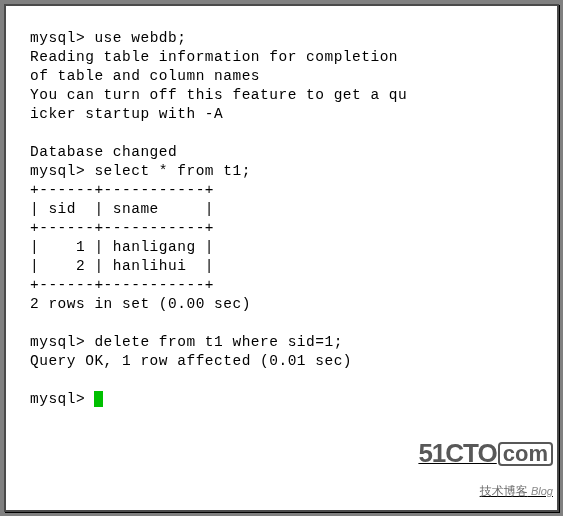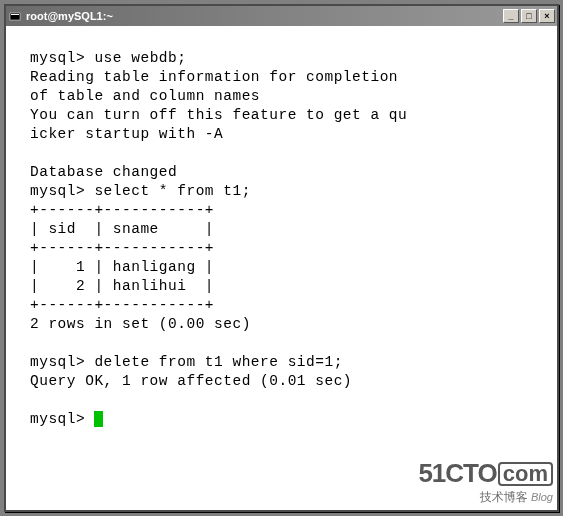--- a/index.html
+++ b/index.html
@@ -78,23 +78,24 @@
     .cursor {
       display: inline-block;
       width: 9px;
       height: 16px;
       background: #00c000;
       vertical-align: text-bottom;
     }
     .watermark {
       position: absolute;
       right: 10px;
-      bottom: 10px;
+      bottom: 16px;
       text-align: right;
       pointer-events: none;
+      text-decoration: underline;
     }
     .wm-main {
       font-family: Arial, sans-serif;
       font-size: 26px;
       font-weight: 900;
       color: #585858;
       letter-spacing: -1px;
       line-height: 1;
     }
     .wm-dot {
@@ -107,46 +108,32 @@
       border-radius: 4px;
       padding: 0 3px;
       line-height: 20px;
       margin-left: 1px;
       vertical-align: 1px;
     }
     .wm-sub {
       font-family: "SimSun", sans-serif;
       font-size: 12px;
       color: #6a6a6a;
-      margin-top: 2px;
+      margin-top: 16px;
     }
     .wm-blog {
       font-size: 11px;
       color: #888;
       font-style: italic;
     }
   </style>
 </head>
 <body>
 
 <div class="window">
-  <div class="titlebar">
-    <span class="titlebar-icon">
-      <svg width="12" height="12" viewBox="0 0 12 12">
-          <rect x="1" y="3" width="10" height="7" fill="#000" stroke="#fff" stroke-width="0.5"></rect>
-          <rect x="2" y="4" width="8" height="1" fill="#fff"></rect>
-        </svg>
-    </span>
-    <span class="titlebar-text">root@mySQL1:~</span>
-    <div class="win-controls">
-      <div class="win-btn">_</div>
-      <div class="win-btn">□</div>
-      <div class="win-btn">×</div>
-    </div>
-  </div>
   <div class="terminal">
 <span>mysql&gt;</span> <span>use webdb;</span>
 <span>Reading table information for completion</span>
 <span>of table and column names</span>
 <span>You can turn off this feature to get a qu</span>
 <span>icker startup with -A</span>
 
 <span>Database changed</span>
 <span>mysql&gt;</span> <span>select * from t1;</span>
 <span>+------+-----------+</span>

